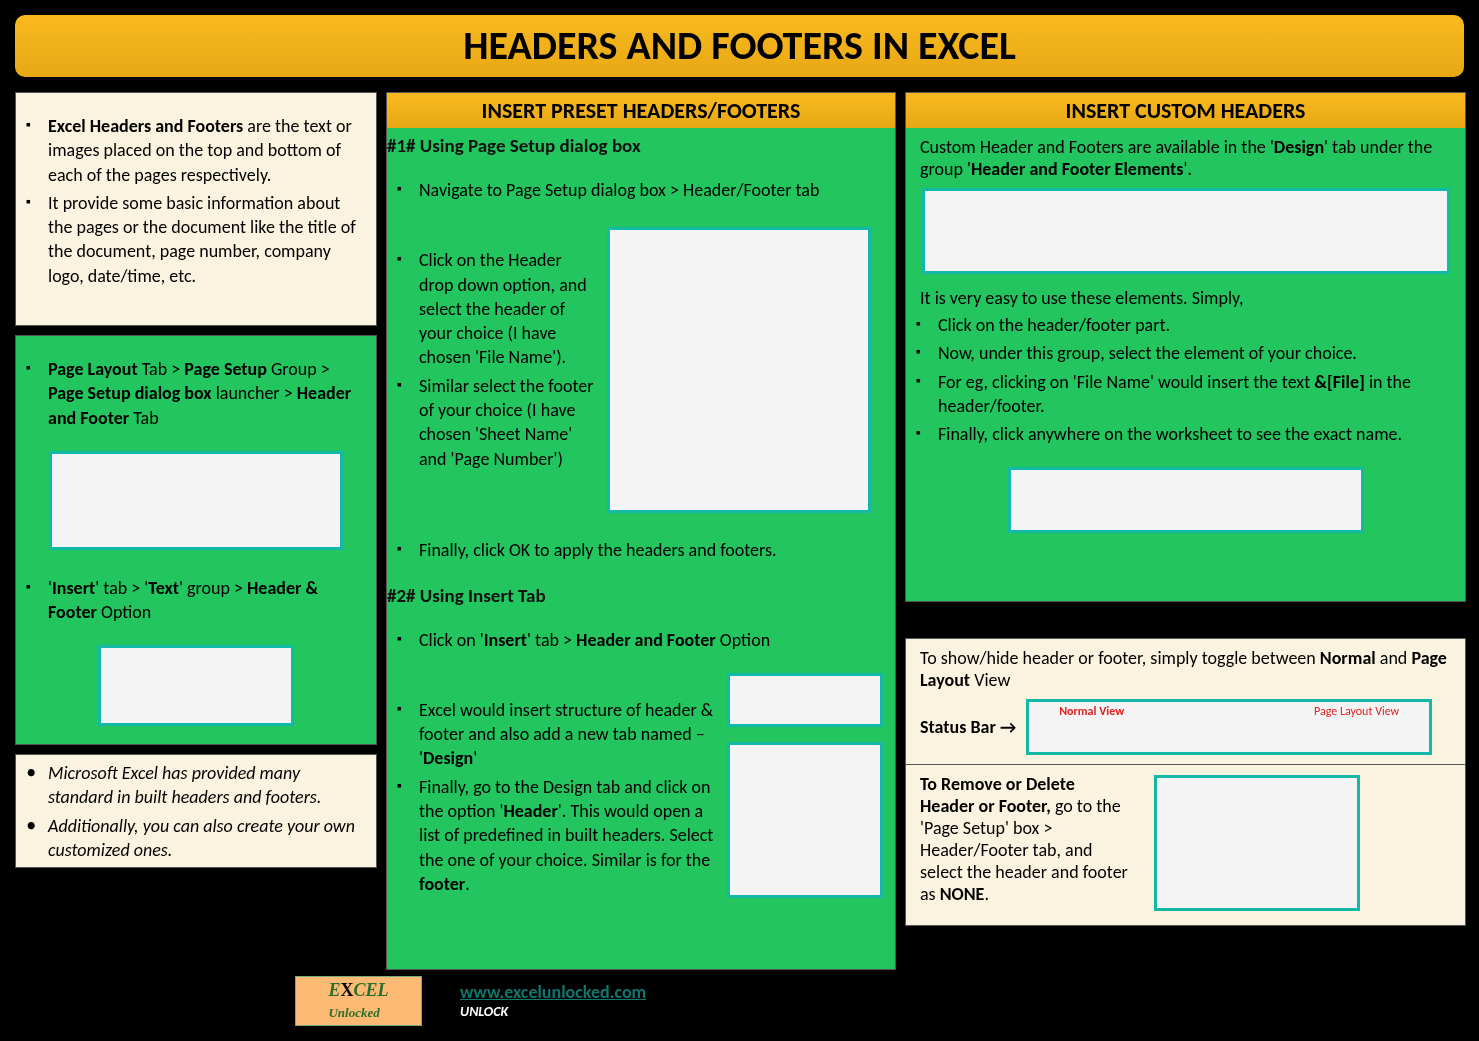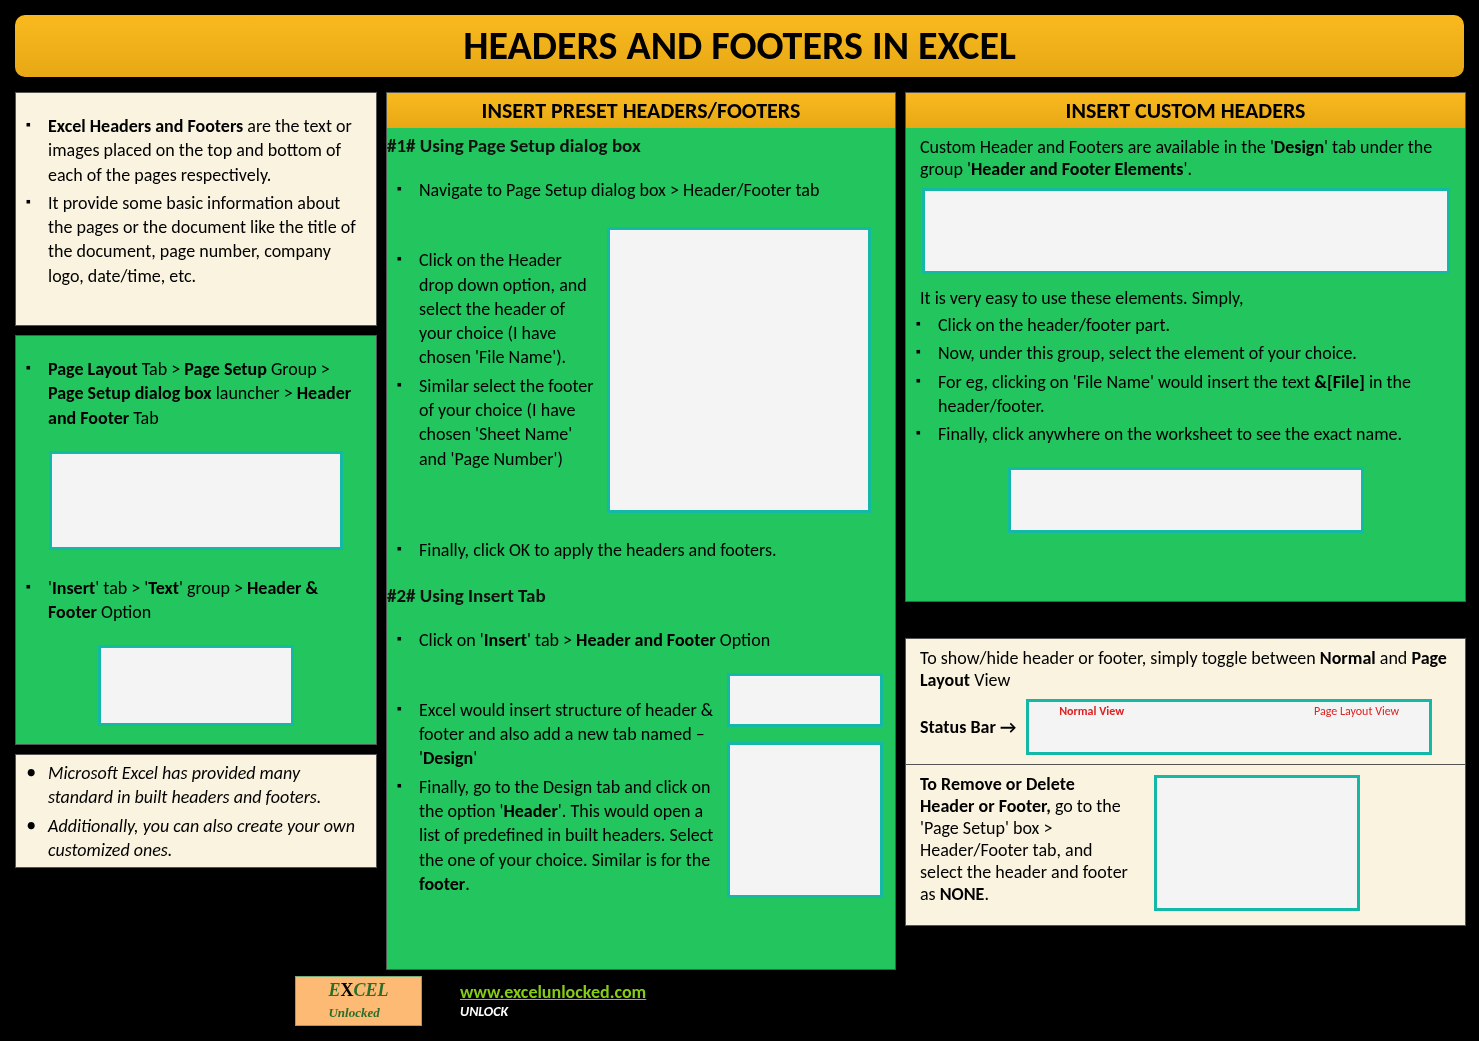--- a/index.html
+++ b/index.html
@@ -10,21 +10,21 @@
 .pad{padding:8px 14px}
 ul.sq{list-style:none;padding:0 10px;margin:21px 0}
 ul.sq li{position:relative;padding-left:22px;margin:4px 0;line-height:1.35}
 ul.sq li:before{content:"▪";position:absolute;left:0;font-size:14px;top:2px}
 ul.bullet{list-style:none;padding:0 10px;margin:6px 0}
 ul.bullet li{position:relative;padding-left:22px;margin:4px 0;font-style:italic;line-height:1.35}
 ul.bullet li:before{content:"•";position:absolute;left:0;font-size:20px;top:-2px}
 .sub-hdr{background:linear-gradient(#f9b91e,#e8a815);text-align:center;font-weight:700;font-size:22px;padding:4px 0}
 .method-title{font-weight:700;text-align:left;color:#111;font-size:19px;margin:6px 0}
 .img-ph{background:#f4f4f4;border:3px solid #14b8a6;display:inline-block}
-.link{color:#84cc16;text-decoration:underline;font-weight:700}
+.link{color:#0f766e;text-decoration:underline;font-weight:700}
 .unlock{color:#ffffff;font-style:italic;font-weight:700;font-size:14px}
 .b{font-weight:700}
 .logo-e{position:absolute;left:295px;bottom:15px;width:125px;height:48px;background:#fdba74;border:1px solid #7a7;display:flex;align-items:center;justify-content:center;font-family:Georgia,serif;font-size:18px;font-style:italic;color:#2a6e2a;font-weight:bold}
 .logo-e .x{color:#000;font-style:normal}
 </style>
 </head>
 <body>
 
 <div class="hdr main-title">HEADERS AND FOOTERS IN EXCEL</div>
 

